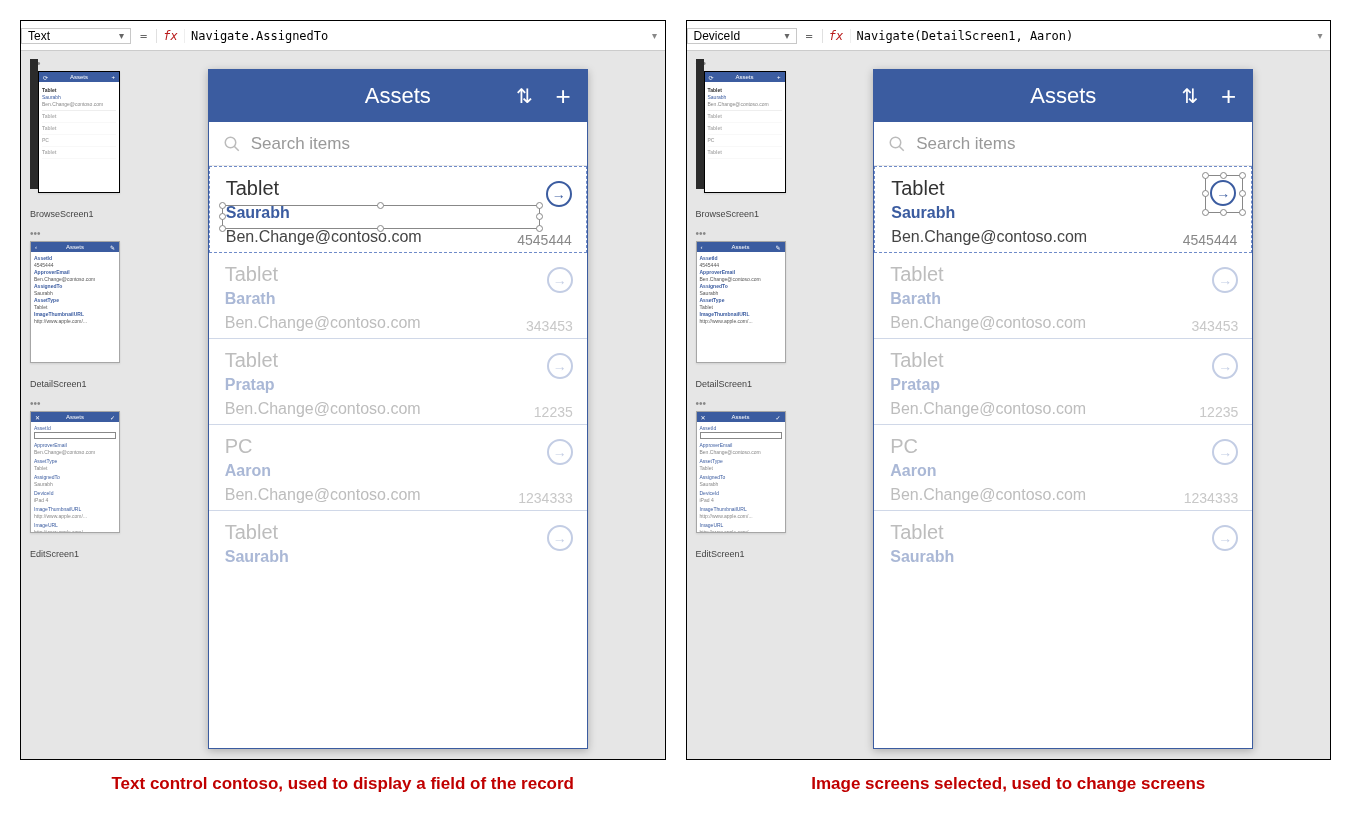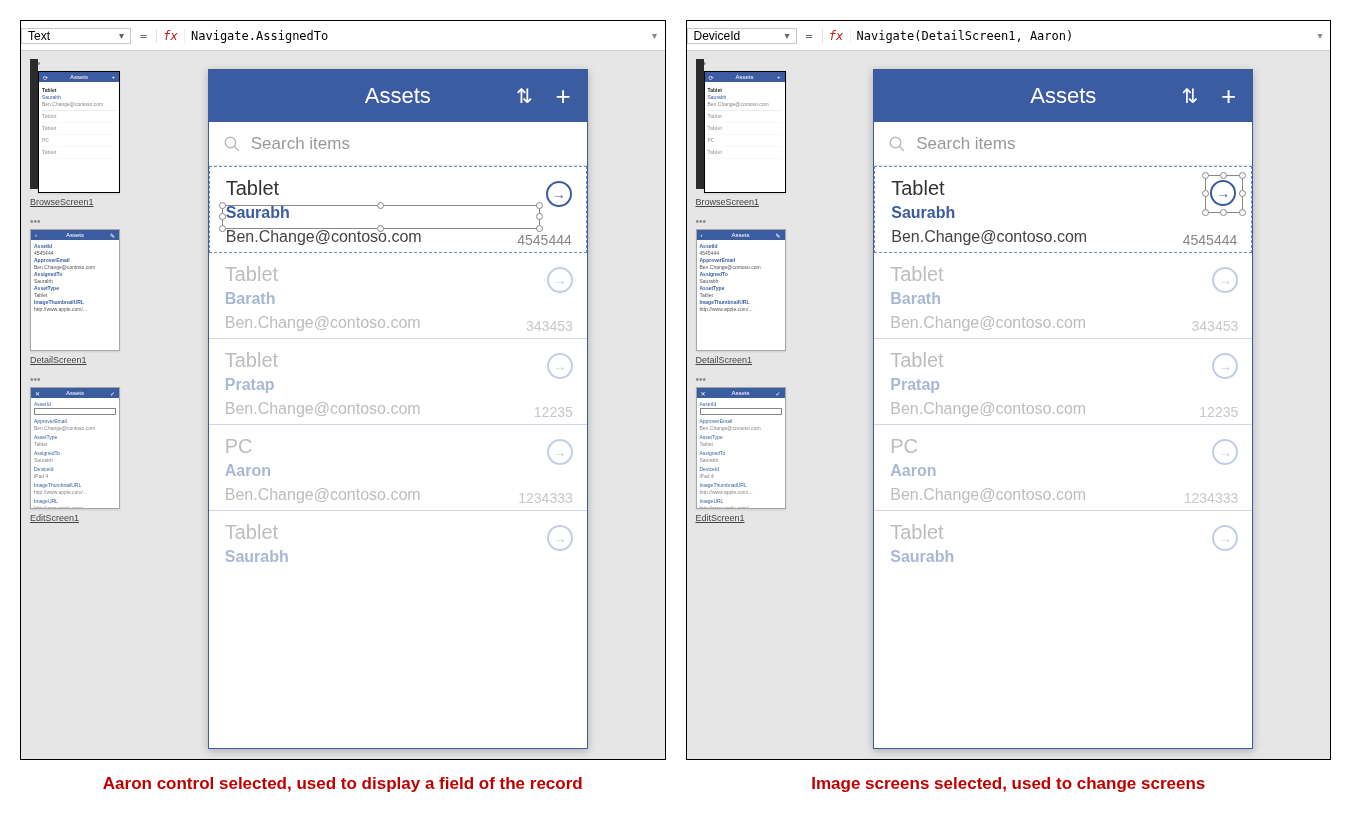--- a/index.html
+++ b/index.html
@@ -21,21 +21,21 @@
   .thumb { width: 90px; background: #fff; border: 1px solid #a6a6a6; box-shadow: 0 1px 2px rgba(0,0,0,0.1); }
   .thumb-header { background: #3b5ca0; height: 10px; display: flex; align-items: center; justify-content: center; color: #fff; font-size: 6px; position: relative; }
   .thumb-header .tleft { position: absolute; left: 4px; }
   .thumb-header .tright { position: absolute; right: 4px; }
   .thumb-body { height: 110px; padding: 3px; font-size: 5px; color: #888; overflow: hidden; line-height: 1.4; }
   .thumb-sel .thumb { border-color: #000; }
   .thumb-browse-body { font-size: 5px; }
   .tb-item { border-bottom: 1px solid #eee; padding: 2px 0; }
   .tb-item .t1 { color: #333; font-weight: 600; }
   .tb-item .t2 { color: #3b5ca0; }
-  .thumb-label { font-size: 9px; color: #444; margin-top: 4px; text-decoration: underline; }
+  .thumb-label { font-size: 9px; color: #444; margin-top: 16px; }
   .detail-line { color: #555; }
   .detail-blue { color: #3b5ca0; font-weight: 600; }
 
   .canvas-area { flex: 1; display: flex; align-items: flex-start; justify-content: center; padding-top: 18px; }
   .phone { width: 380px; background: #fff; box-shadow: 0 2px 8px rgba(0,0,0,0.25); height: 680px; display: flex; flex-direction: column; overflow: hidden; border: 1px solid #3b5ca0; }
   .phone-header { background: #3b5ca0; color: #fff; height: 52px; display: flex; align-items: center; justify-content: center; position: relative; font-size: 22px; }
   .phone-header .sort { position: absolute; right: 54px; font-size: 20px; }
   .phone-header .plus { position: absolute; right: 16px; font-size: 26px; font-weight: 300; }
   .search-row { height: 44px; display: flex; align-items: center; padding: 0 14px; color: #999; font-size: 17px; border-bottom: 1px solid #e8e8e8; gap: 10px; }
   .search-row svg { width: 18px; height: 18px; }
@@ -423,15 +423,15 @@
             </div>
           </div>
         </div>
       </div>
     </div>
   </div>
 
 </div>
 
 <div class="captions">
-  <div class="caption">Aaron control selected, used to display a field of the record</div>
+  <div class="caption">Text control contoso, used to display a field of the record</div>
   <div class="caption">Image screens selected, used to change screens</div>
 </div>
 
 </body></html>

